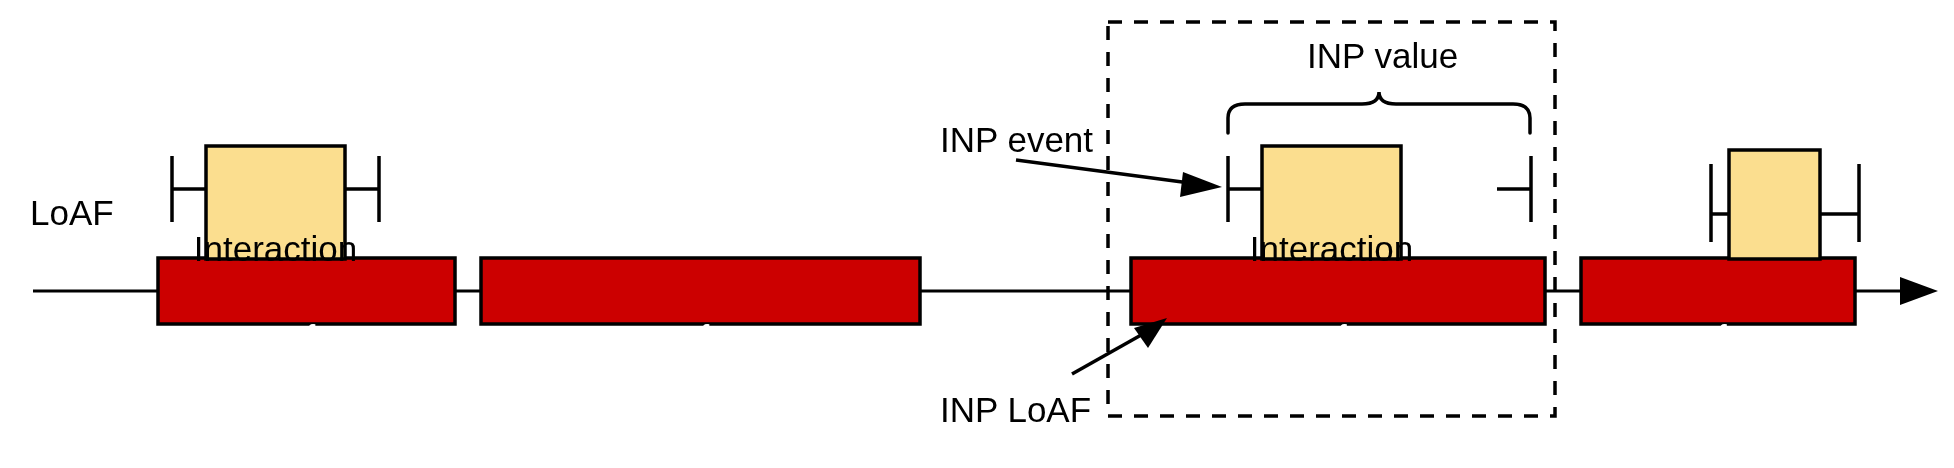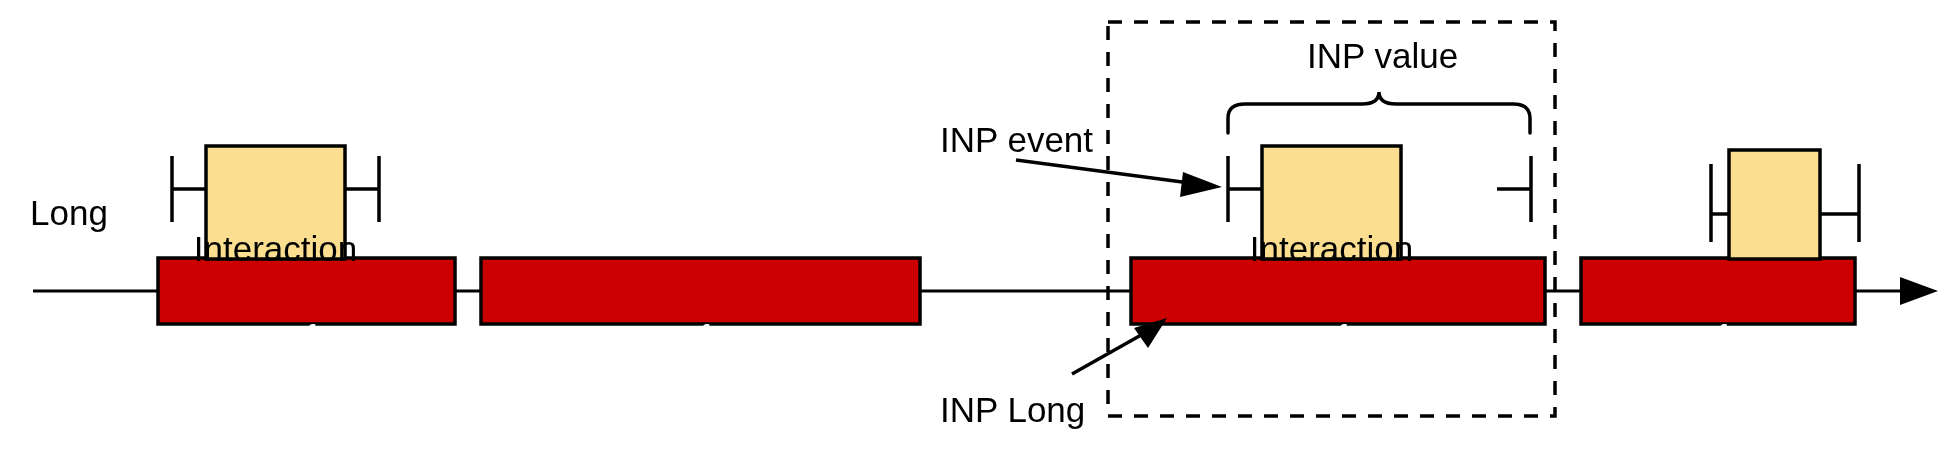--- a/index.html
+++ b/index.html
@@ -106,28 +106,28 @@
       <polygon points="1183,172 1222,187 1180,197" fill="#000000"></polygon>
     </g>
 
     <g>
       <line x1="1072" y1="374" x2="1150" y2="330" stroke="#000000" stroke-width="3.5"></line>
       <polygon points="1134,328 1167,318 1148,348" fill="#000000"></polygon>
     </g>
 
   </svg>
 
-  <div class="lbl lbl-plain" style="left:30px; top:195px;">Long</div>
+  <div class="lbl lbl-plain" style="left:30px; top:195px;">LoAF</div>
 
   <div class="box-text frame-text" style="left:158px; top:258px; width:297px; height:66px;">Long frame</div>
   <div class="box-text frame-text" style="left:481px; top:258px; width:439px; height:66px;">Long frame</div>
   <div class="box-text frame-text" style="left:1131px; top:258px; width:414px; height:66px;">Long frame</div>
   <div class="box-text frame-text" style="left:1581px; top:258px; width:274px; height:66px;">Long frame</div>
 
   <div class="box-text inter-text" style="left:206px; top:146px; width:139px; height:113px;">Interaction</div>
   <div class="box-text inter-text" style="left:1262px; top:146px; width:139px; height:113px;">Interaction</div>
   <div class="box-text inter-text" style="left:1729px; top:150px; width:91px; height:109px;"></div>
 
   <div class="lbl lbl-plain" style="left:1307px; top:38px;">INP value</div>
   <div class="lbl lbl-plain" style="left:940px; top:122px;">INP event</div>
-  <div class="lbl lbl-plain" style="left:940px; top:392px;">INP Long</div>
+  <div class="lbl lbl-plain" style="left:940px; top:392px;">INP LoAF</div>
 
 </div>
 
 </body></html>

